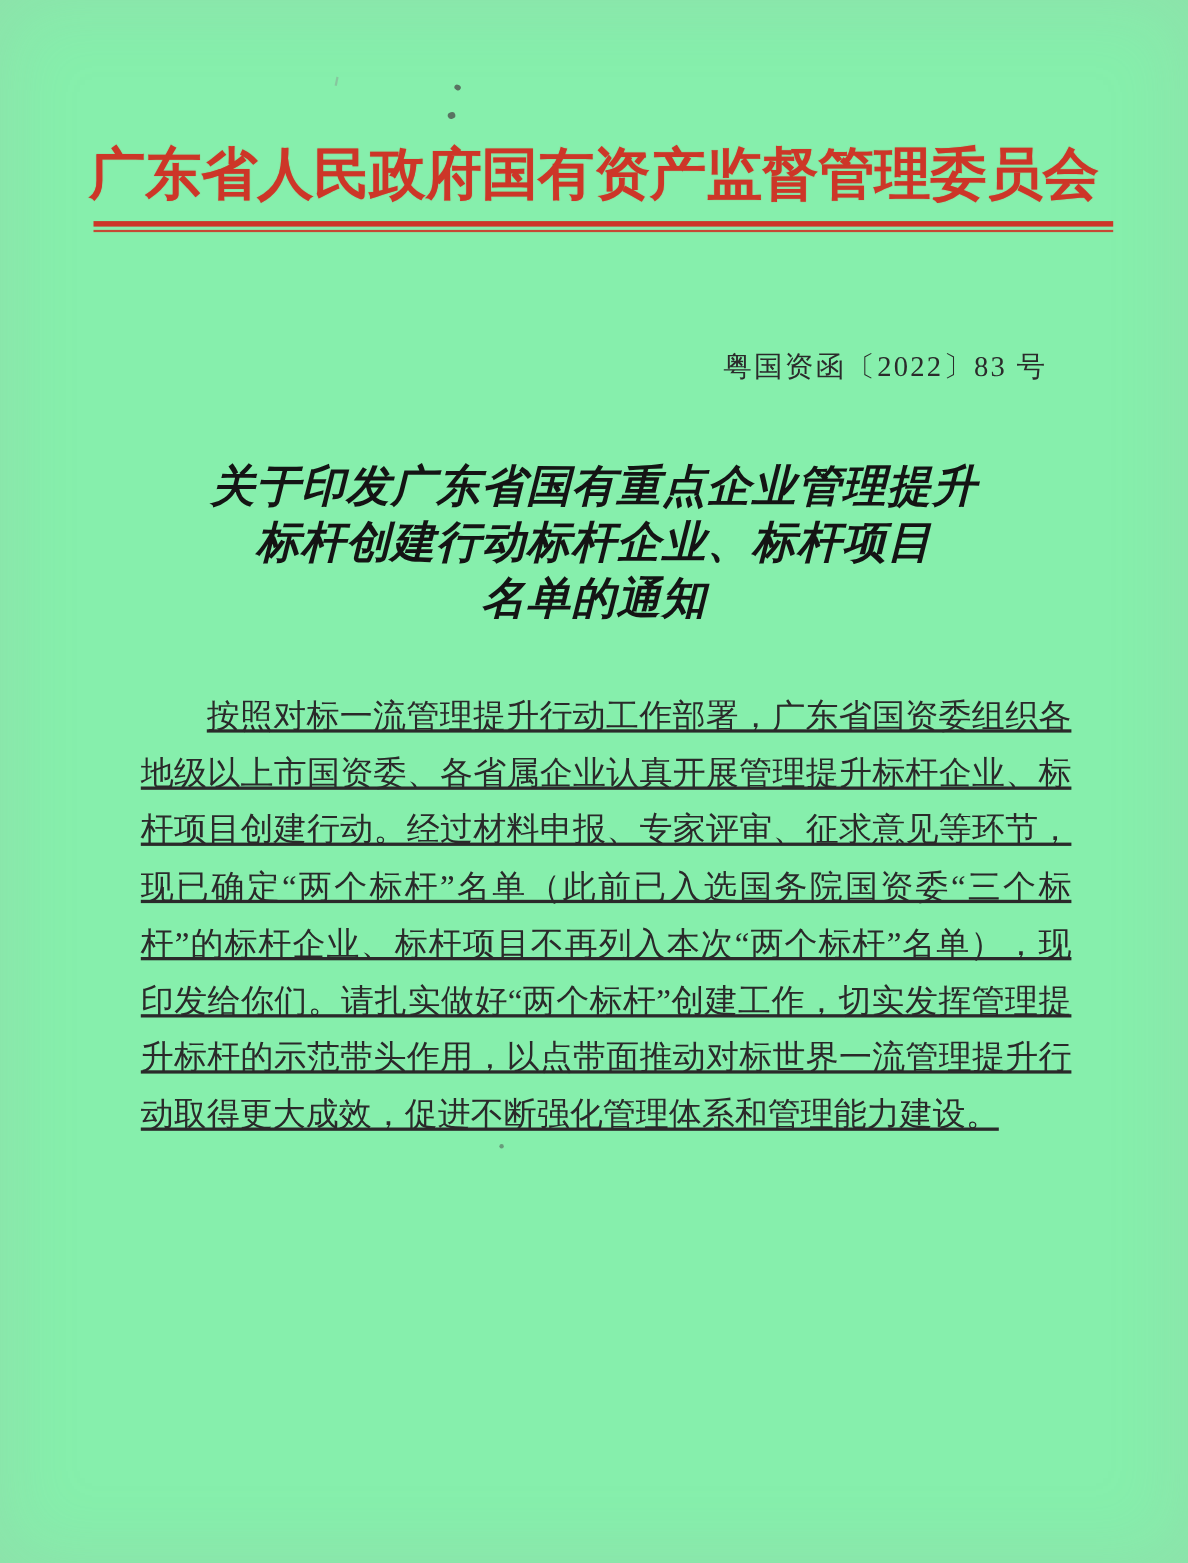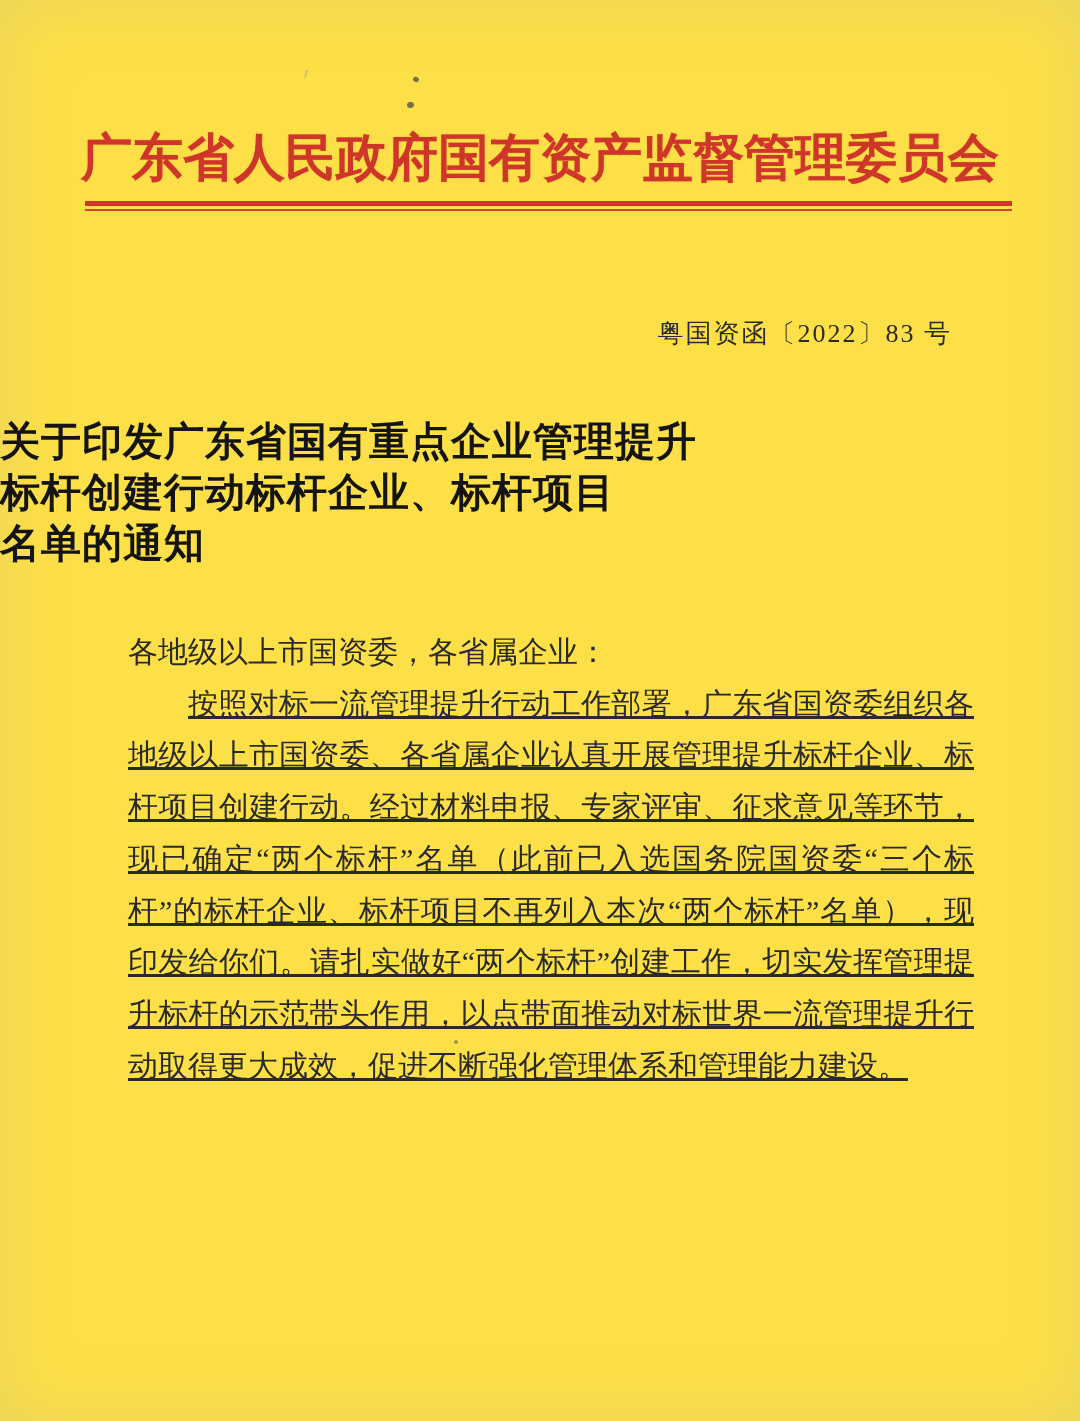--- a/index.html
+++ b/index.html
@@ -1,20 +1,20 @@
 <!DOCTYPE html>
 <html style="--accent: #cd3628;"><head>
 <meta charset="utf-8">
 <style>
   html,body{margin:0;padding:0;background:#e8e6e2;}
   .page{
     position:relative;
     width:1080px;height:1421px;
     margin:0 auto;
-    background:#fde047;
+    background:#86efac;
     box-shadow: inset 0 0 70px rgba(175,170,162,0.22);
     font-family:"Liberation Serif", serif;
     color:#262626;
     overflow:hidden;
   }
   .red-header{
     position:absolute;
     top:124px;left:0;width:100%;
     margin:0;
     text-align:center;
@@ -37,26 +37,27 @@
     position:absolute;
     top:316px;right:128px;
     font-size:26px;
     letter-spacing:2px;
     color:#2b2b2b;
     white-space:nowrap;
   }
   .doc-title{
     position:absolute;
     top:416px;left:0;width:100%;
-    text-align:left;
+    text-align:center;
     font-weight:700;
     font-size:40px;
     line-height:51px;
     color:#141414;
     letter-spacing:1px;
+    font-style:italic;
   }
   .doc-body{
     position:absolute;
     top:626px;left:128px;width:846px;
     font-size:30px;
     line-height:51.7px;
     text-align:justify;
     color:#2a2a2a;
   }
   .doc-body p{margin:0;}
@@ -93,17 +94,16 @@
 
   <div class="doc-number">粤国资函〔2022〕83 号</div>
 
   <div class="doc-title">
     <div>关于印发广东省国有重点企业管理提升</div>
     <div>标杆创建行动标杆企业、标杆项目</div>
     <div>名单的通知</div>
   </div>
 
   <div class="doc-body">
-    <p class="salutation">各地级以上市国资委，各省属企业：</p>
     <p class="indent">按照对标一流管理提升行动工作部署，广东省国资委组织各地级以上市国资委、各省属企业认真开展管理提升标杆企业、标杆项目创建行动。经过材料申报、专家评审、征求意见等环节，现已确定“两个标杆”名单（此前已入选国务院国资委“三个标杆”的标杆企业、标杆项目不再列入本次“两个标杆”名单），现印发给你们。请扎实做好“两个标杆”创建工作，切实发挥管理提升标杆的示范带头作用，以点带面推动对标世界一流管理提升行动取得更大成效，促进不断强化管理体系和管理能力建设。</p>
   </div>
 
 </div>
 
 </body></html>

